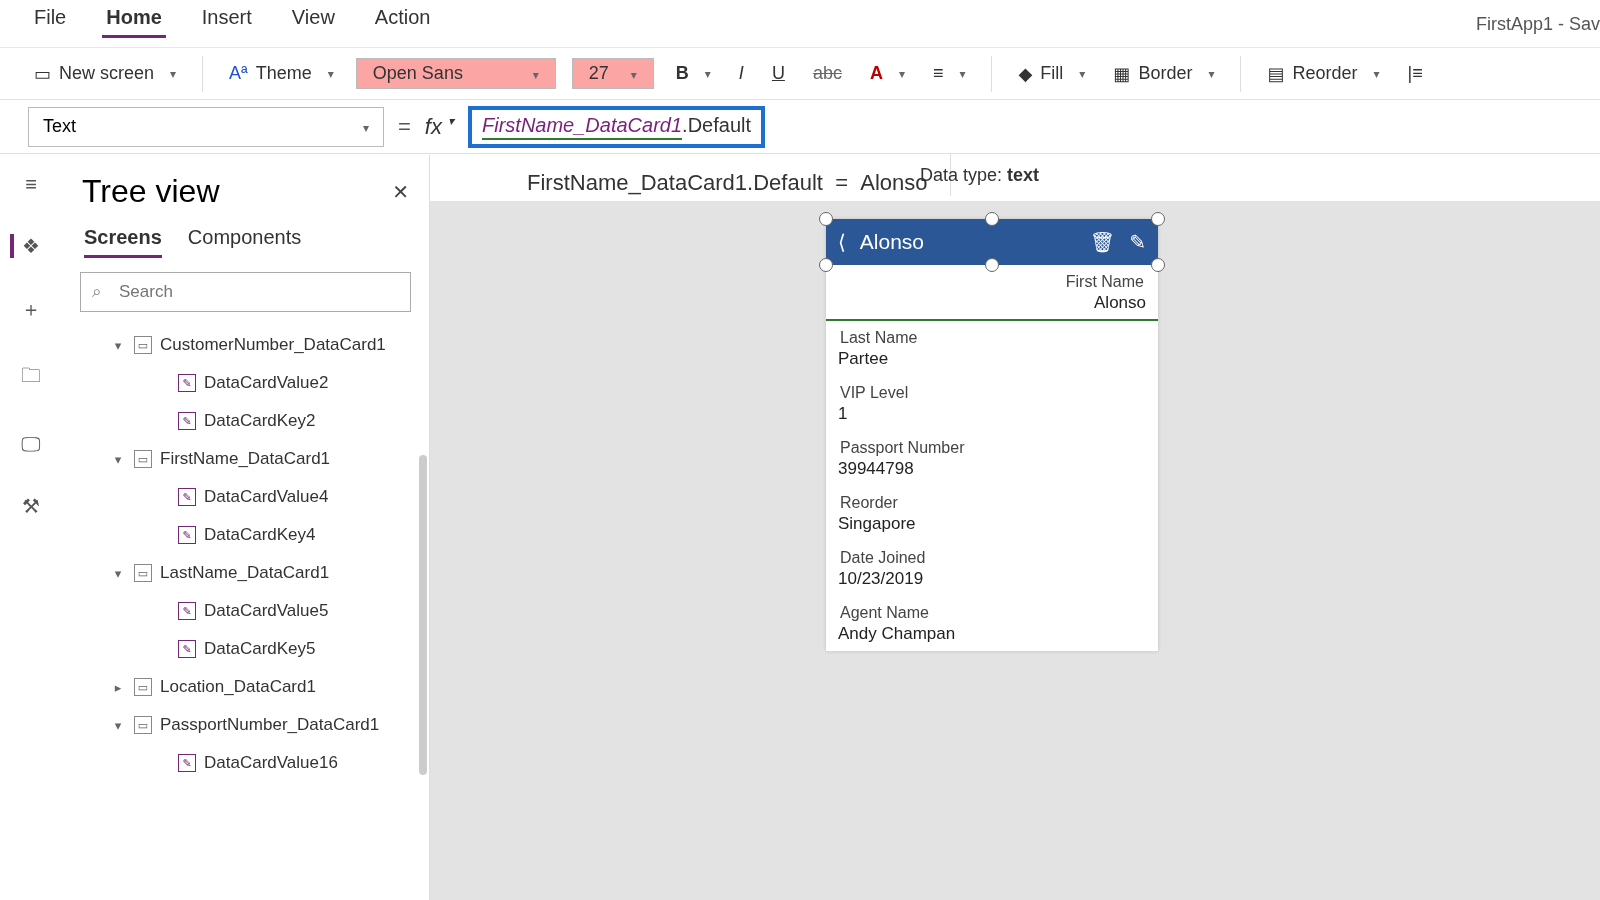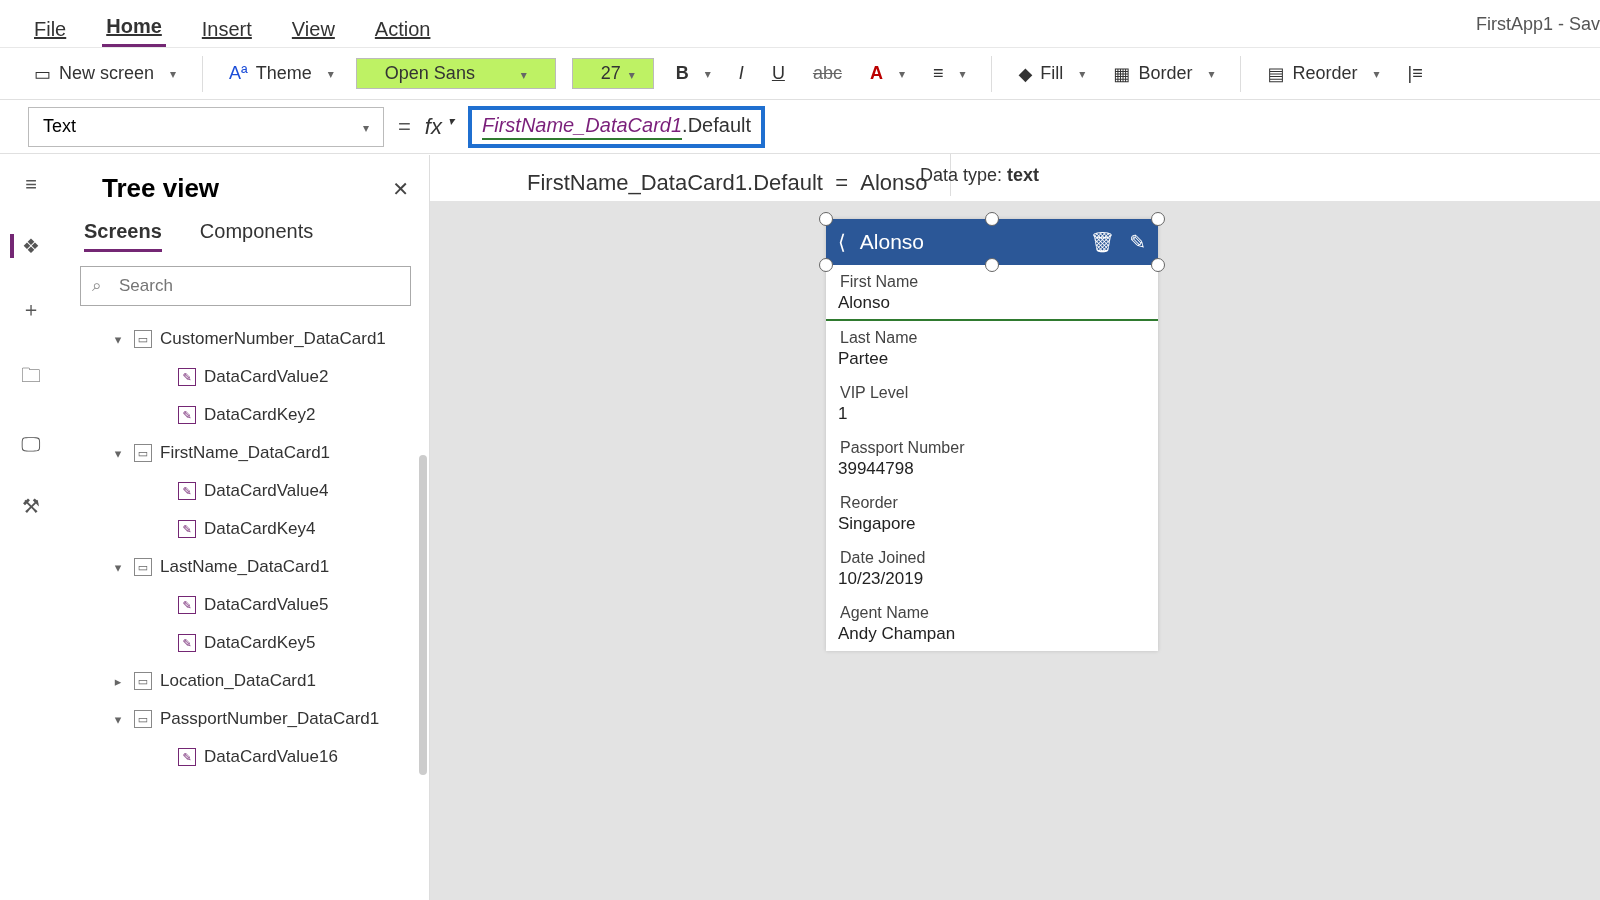--- a/index.html
+++ b/index.html
@@ -1,28 +1,28 @@
 <!DOCTYPE html>
 <html><head>
 <meta charset="utf-8">
 <style>
 * { box-sizing: border-box; margin: 0; padding: 0; font-family: "Segoe UI", -apple-system, sans-serif; }
 body { background: #fff; width: 1600px; height: 900px; overflow: hidden; position: relative; }
 
 
-.menubar { height: 48px; display: flex; align-items: flex-end; padding: 0 30px; gap: 32px; color: #333; font-size: 20px; border-bottom: 1px solid #e8e8e8; text-decoration: underline; }
+.menubar { height: 48px; display: flex; align-items: flex-start; padding: 0 30px; gap: 32px; color: #333; font-size: 20px; border-bottom: 1px solid #e8e8e8; }
 .menubar span { cursor: pointer; padding: 6px 4px; }
 .menubar .active { font-weight: 600; border-bottom: 3px solid #742774; }
 .app-title { position: absolute; right: 0; top: 14px; font-size: 18px; color: #555; }
 
 
 .ribbon { height: 52px; display: flex; align-items: center; padding: 0 28px; gap: 16px; border-bottom: 1px solid #e0e0e0; color: #333; }
 .rbtn { display: flex; align-items: center; gap: 8px; font-size: 18px; cursor: pointer; padding: 0 6px; }
 .rsep { width: 1px; height: 36px; background: #ddd; margin: 0 4px; }
-.rdrop { display: flex; align-items: center; justify-content: space-between; border: 1px solid #bbb; padding: 4px 28px; font-size: 18px; cursor: pointer; background: #bef264; }
+.rdrop { display: flex; align-items: center; justify-content: space-between; border: 1px solid #bbb; padding: 4px 16px; font-size: 18px; cursor: pointer; background: #fca5a5; }
 .chev::after { content:"\25BE"; margin-left: 8px; font-size: 12px; color: #666; }
 .strike { text-decoration: line-through; color: #666; }
 
 
 .formula-row { height: 54px; display: flex; align-items: center; padding: 0 28px; gap: 14px; border-bottom: 1px solid #e0e0e0; }
 .prop-select { width: 356px; height: 40px; border: 1px solid #bbb; display: flex; align-items: center; justify-content: space-between; padding: 0 14px; font-size: 18px; cursor: pointer; }
 .eq { font-size: 22px; color: #555; }
 .fx { font-style: italic; font-size: 22px; color: #333; display: flex; align-items: flex-start; gap: 6px; }
 .formula-box { border: 4px solid #1f6fd0; padding: 4px 10px; display: inline-flex; align-items: baseline; font-family: Consolas, monospace; font-size: 20px; }
 .formula-box .tok1 { color: #7a1f7a; font-style: italic; border-bottom: 2px solid #2f7a2f; padding-bottom: 1px; }
@@ -34,23 +34,23 @@
 .eval-right { position: absolute; left: 898px; top: 0; height: 42px; display: flex; align-items:center; padding: 0 22px; font-size: 18px; color: #333; }
 
 
 .rail { position: absolute; left: 0; top: 155px; width: 62px; display: flex; flex-direction: column; align-items: center; gap: 38px; padding-top: 18px; color: #555; }
 .rail div { cursor: pointer; font-size: 20px; }
 .rail .active-rail { border-left: 4px solid #742774; padding-left: 8px; margin-left: -12px; }
 
 
 .panel { position: absolute; left: 62px; top: 155px; width: 368px; bottom: 0; border-right: 1px solid #ddd; background: #fff; }
 .panel-head { display: flex; justify-content: space-between; align-items: center; padding: 18px 20px 6px; }
-.panel-head h1 { font-size: 26px; font-weight: 700; margin-left: 20px; }
+.panel-head h1 { font-size: 32px; font-weight: 400; }
 .close-x { font-size: 20px; cursor: pointer; color: #444; }
-.panel-tabs { display: flex; gap: 38px; padding: 10px 22px 0; font-size: 20px; color: #333; }
+.panel-tabs { display: flex; gap: 26px; padding: 10px 22px 0; font-size: 20px; color: #333; }
 .panel-tabs .act { font-weight: 600; border-bottom: 3px solid #742774; padding-bottom: 6px; }
 .panel-tabs span { cursor: pointer; padding-bottom: 6px; }
 .search-wrap { padding: 14px 18px; }
 .search { width: 100%; height: 40px; border: 1px solid #aaa; padding: 0 38px; font-size: 17px; background: #fff; }
 .search-wrap { position: relative; }
 .search-wrap .sicon { position: absolute; left: 30px; top: 24px; color: #888; font-size: 17px; }
 .tree { padding: 0 4px 20px 10px; overflow-y: auto; height: calc(100% - 182px); }
 .trow { display: flex; align-items: center; gap: 8px; padding: 9px 0; font-size: 17px; color: #333; cursor: pointer; }
 .twist { width: 16px; text-align: center; color: #666; font-size: 13px; }
 .ic { width: 18px; height: 18px; display: inline-flex; align-items:center; justify-content:center; border: 1px solid #888; font-size: 11px; color: #666; background: #fff; }
@@ -65,21 +65,21 @@
 .form-header { background: #2b5797; color: #fff; height: 46px; display: flex; align-items: center; padding: 0 12px; gap: 14px; position: relative; }
 .form-header .title { font-size: 21px; font-weight: 500; flex: 1; }
 .hicon { font-size: 20px; cursor: pointer; }
 
 
 .handle { width: 14px; height: 14px; background: #fff; border: 1px solid #666; border-radius: 50%; position: absolute; }
 .h1 { left: -7px; top: -7px; } .h2 { left: 50%; margin-left:-7px; top: -7px; } .h3 { right: -7px; top: -7px; }
 .h4 { left: -7px; bottom: -7px; } .h5 { left: 50%; margin-left:-7px; bottom: -7px; } .h6 { right: -7px; bottom: -7px; }
 
 .field { border-bottom: 1px solid #fff; }
-.field.first { border-bottom: 2px solid #2f7a2f; }
+.field.first { border-bottom: 2px solid #2f7a2f; text-align: right; }
 .flabel { font-size: 16px; color: #444; padding: 8px 14px 0; }
 .fval { font-size: 17px; color: #222; padding: 2px 12px 6px; }
 </style>
 </head>
 <body>
 
 <div class="menubar">
   <span>File</span>
   <span class="active">Home</span>
   <span>Insert</span>

